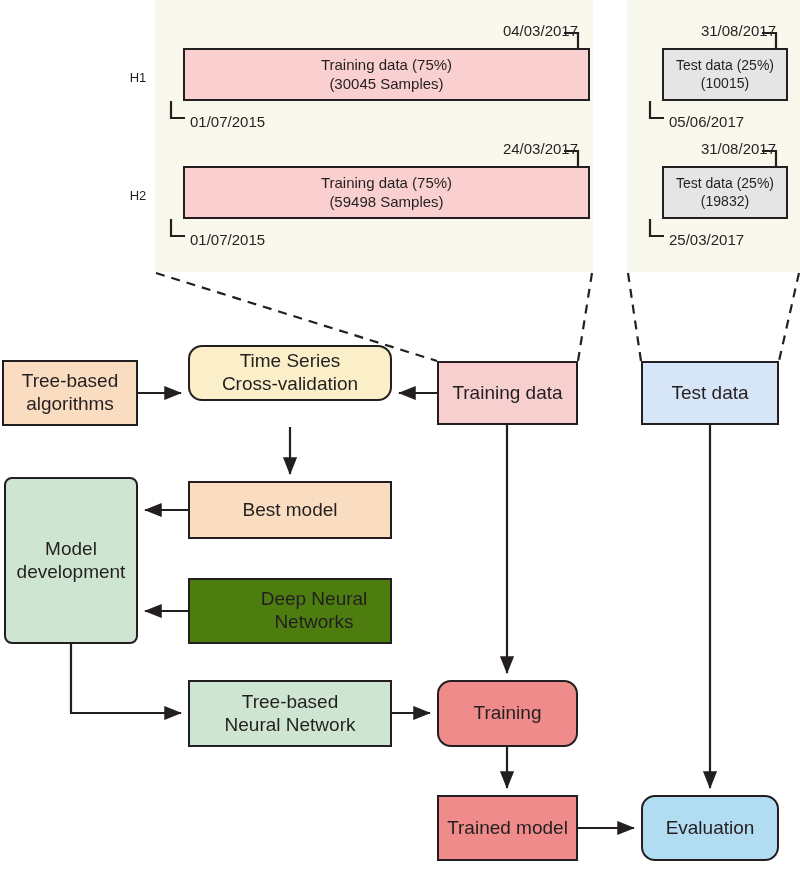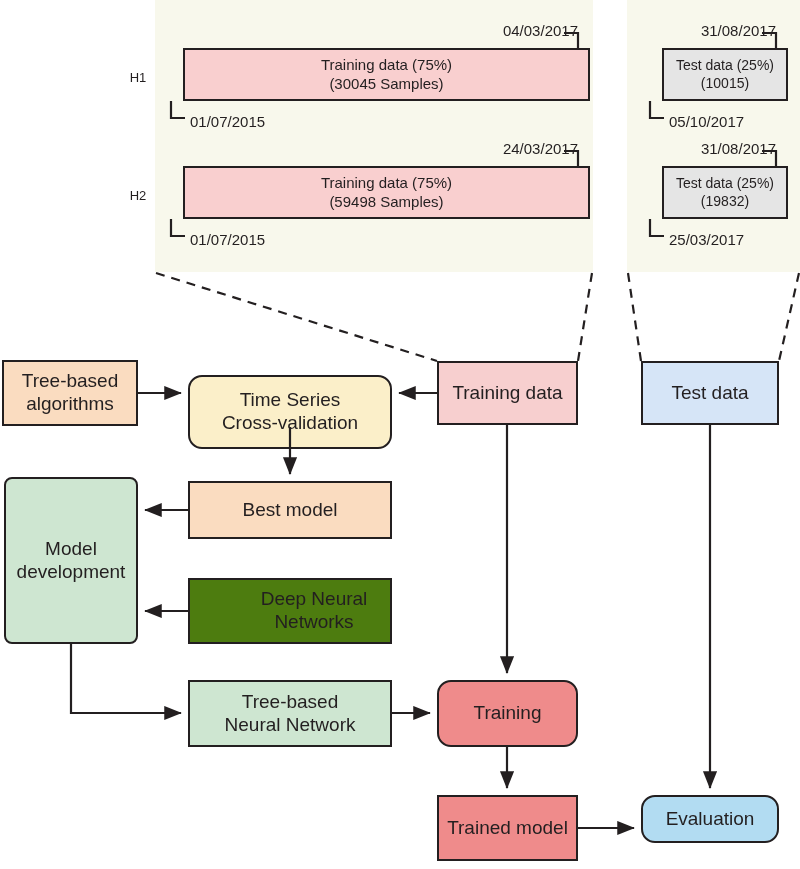--- a/index.html
+++ b/index.html
@@ -52,21 +52,21 @@
     <span class="l2">(30045 Samples)</span>
   </div>
   <div class="datelab r" style="left:398px;top:22px;width:180px;">04/03/2017</div>
   <div class="datelab" style="left:190px;top:113px;">01/07/2015</div>
 
   <div class="bar blue" style="left:650px;top:48px;width:126px;height:53px;">
     <span class="l1">Test data (25%)</span>
     <span class="l2">(10015)</span>
   </div>
   <div class="datelab r" style="left:616px;top:22px;width:160px;">31/08/2017</div>
-  <div class="datelab" style="left:669px;top:113px;">05/10/2017</div>
+  <div class="datelab" style="left:669px;top:113px;">05/06/2017</div>
 
   <div class="hlabel" style="left:118px;top:188px;width:40px;">H2</div>
 
   <div class="bar pink" style="left:171px;top:166px;width:407px;height:53px;">
     <span class="l1">Training data (75%)</span>
     <span class="l2">(59498 Samples)</span>
   </div>
   <div class="datelab r" style="left:398px;top:140px;width:180px;">24/03/2017</div>
   <div class="datelab" style="left:190px;top:231px;">01/07/2015</div>
 
@@ -77,21 +77,21 @@
   <div class="datelab r" style="left:616px;top:140px;width:160px;">31/08/2017</div>
   <div class="datelab" style="left:669px;top:231px;">25/03/2017</div>
 
   <div class="node c-peach" style="left:2px;top:360px;width:136px;height:66px;">
     <span class="txt">
       <span>Tree-based</span><br>
       <span>algorithms</span>
     </span>
   </div>
 
-  <div class="node rounded c-yellow" style="left:188px;top:375px;width:204px;height:74px;">
+  <div class="node rounded c-yellow" style="left:188px;top:345px;width:204px;height:56px;">
     <span class="txt">
       <span>Time Series</span><br>
       <span>Cross-validation</span>
     </span>
   </div>
 
   <div class="node c-pink" style="left:437px;top:361px;width:141px;height:64px;">
     <span class="txt">Training data</span>
   </div>
 
@@ -125,21 +125,21 @@
   </div>
 
   <div class="node rounded c-red" style="left:437px;top:680px;width:141px;height:67px;">
     <span class="txt">Training</span>
   </div>
 
   <div class="node c-red" style="left:437px;top:795px;width:141px;height:66px;">
     <span class="txt">Trained model</span>
   </div>
 
-  <div class="node rounded c-lblue" style="left:641px;top:795px;width:138px;height:48px;justify-content:center;">
+  <div class="node rounded c-lblue" style="left:641px;top:795px;width:138px;height:66px;justify-content:center;">
     <span class="txt">Evaluation</span>
   </div>
 
   <svg id="wires" viewBox="0 0 800 869">
     <defs>
       <marker id="ah" markerWidth="9" markerHeight="9" refX="7.6" refY="3.2" orient="auto" markerUnits="strokeWidth">
         <path d="M0,0 L8,3.2 L0,6.4 z" fill="#231f20"></path>
       </marker>
     </defs>
     <g stroke="#231f20" stroke-width="2.2" fill="none">

